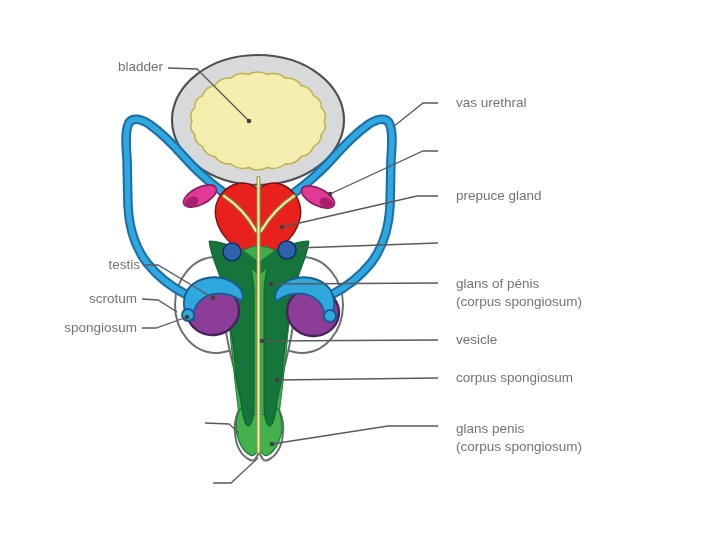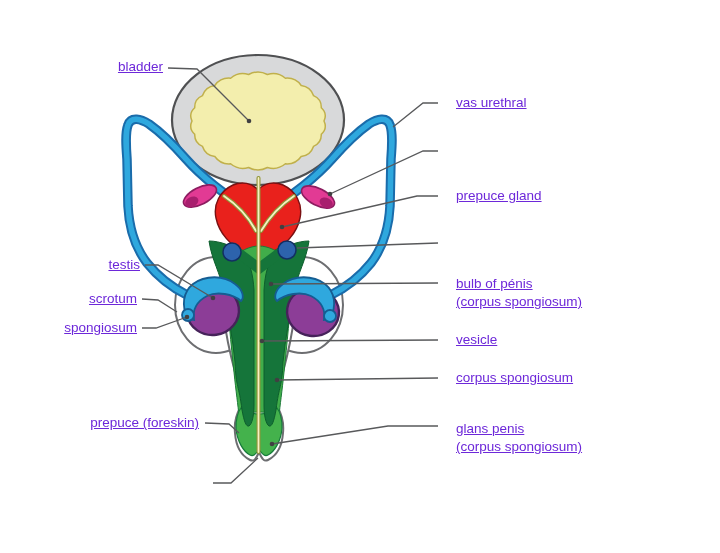--- a/index.html
+++ b/index.html
@@ -1,19 +1,19 @@
 <!DOCTYPE html>
 <html><head>
 <meta charset="utf-8">
 <style>
   html,body{margin:0;padding:0;background:#ffffff;}
   .stage{position:relative;width:720px;height:553px;background:#ffffff;overflow:hidden;
          font-family:"Liberation Sans", sans-serif;}
   .stage svg{position:absolute;left:0;top:0;}
-  .lbl{position:absolute;font-size:13.5px;line-height:18px;color:#6d28d9;white-space:nowrap;text-decoration:underline;}
+  .lbl{position:absolute;font-size:13.5px;line-height:18px;color:#737373;white-space:nowrap;}
   .lbl.right{left:456px;text-align:left;}
   .lbl.left{text-align:right;}
   
   .bladder-wall{stroke:#4f5052;stroke-width:2.2;}
   .bladder-lumen{stroke:#c0b04b;stroke-width:1.5;}
   .silhouette{fill:#ffffff;stroke:#6d6e71;stroke-width:2;}
   .tube-outer{fill:none;stroke-width:9.5;stroke-linecap:round;stroke-linejoin:round;}
   .tube-inner{fill:none;stroke-width:5.5;stroke-linecap:round;stroke-linejoin:round;}
   .vesicle{stroke:#8c1d60;stroke-width:1.6;}
   .prostate{stroke:#7a1012;stroke-width:1.4;}
@@ -138,26 +138,25 @@
       <circle class="dot" cx="262" cy="341" r="2.3"></circle>
       <circle class="dot" cx="277" cy="380" r="2.3"></circle>
       <circle class="dot" cx="272" cy="444" r="2.3"></circle>
     </g>
   </svg>
 
   <div class="lbl left" style="right:557px;top:58px">bladder</div>
   <div class="lbl left" style="right:580px;top:256px">testis</div>
   <div class="lbl left" style="right:583px;top:290px">scrotum</div>
   <div class="lbl left" style="right:583px;top:319px">spongiosum</div>
-  <div class="lbl left" style="right:521px;top:414px">prepuce (foreskin)</div>
 
   <div class="lbl right" style="top:94px">vas urethral</div>
   <div class="lbl right" style="top:187px">prepuce gland</div>
   <div class="lbl right" style="top:275px">
-    <div>bulb of pénis</div>
+    <div>glans of pénis</div>
     <div>(corpus spongiosum)</div>
   </div>
   <div class="lbl right" style="top:331px">vesicle</div>
   <div class="lbl right" style="top:369px">corpus spongiosum</div>
   <div class="lbl right" style="top:420px">
     <div>glans penis</div>
     <div>(corpus spongiosum)</div>
   </div>
 </div>
 

